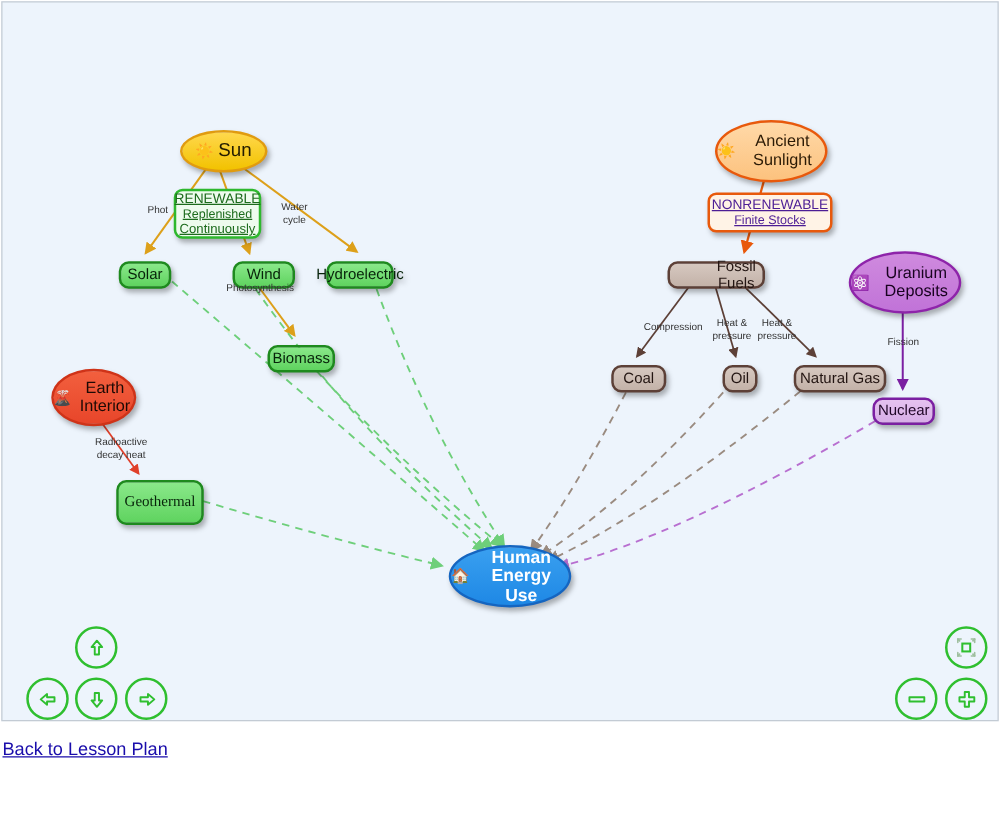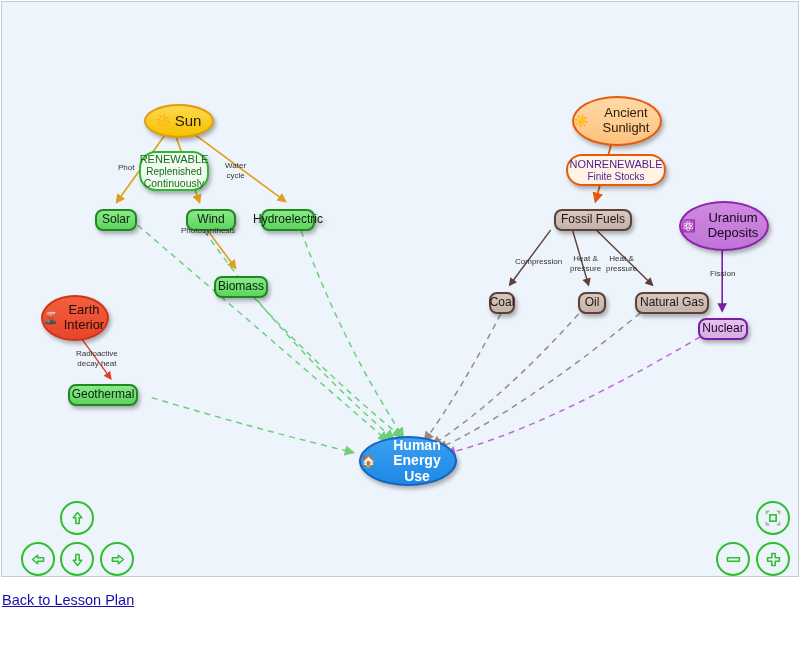--- a/index.html
+++ b/index.html
@@ -40,24 +40,24 @@
   .n-human{background:linear-gradient(#3aa0f0,#1e88e5);border:2px solid #1565c0;
          color:#ffffff;font-size:14px;font-weight:600;}
 
   .n-green{background:linear-gradient(#8ae88a,#5fd35f);border:2px solid #1e8a1e;
          color:#07230a;font-size:12px;}
   .n-brown{background:linear-gradient(#d6c8c0,#c3b2a8);border:2px solid #5d4037;
          color:#231512;font-size:12px;}
   .n-purple{background:linear-gradient(#e5c2ef,#d7aee7);border:2px solid #7b1fa2;
          color:#1f0626;font-size:12px;}
 
-  .badge{position:absolute;box-sizing:border-box;border-radius:17px;
+  .badge{position:absolute;box-sizing:border-box;border-radius:7px;
          display:flex;flex-direction:column;align-items:center;justify-content:center;
          text-align:center;line-height:1.16;
-         filter:drop-shadow(2px 3px 2px rgba(0,0,0,.30));}
+         filter:drop-shadow(2px 3px 2px rgba(0,0,0,.30));text-decoration:underline;}
   .badge .b1{font-size:11px;}
   .badge .b2{font-size:10px;}
   .badge .b3{font-size:10.5px;}
   .b-renew{background:#eefbee;border:2px solid #2eb82e;color:#1d6b1d;}
   .b-nonrenew{background:#fff3e6;border:2px solid #e8590c;color:#4c1d95;}
 
   .elabel{position:absolute;font-size:8px;color:#333333;text-align:center;
           line-height:1.2;white-space:nowrap;pointer-events:none;}
 
   
@@ -158,34 +158,34 @@
 
   <div class="node rect n-green" style="left:212px;top:274px;width:54px;height:22px;">
     <span class="lbl">Biomass</span>
   </div>
 
   <div class="node ellipse n-earth" style="left:39px;top:293px;width:68px;height:46px;">
     <span class="ico">🌋</span>
     <span class="lbl">Earth Interior</span>
   </div>
 
-  <div class="node rect n-green" style="left:66px;top:382px;width:70px;height:22px;">
+  <div class="node rect n-green" style="left:91px;top:382px;width:70px;height:36px;font-family:Liberation Serif, serif;">
     <span class="lbl">Geothermal</span>
   </div>
 
   <div class="node ellipse n-ancient" style="left:570px;top:94px;width:90px;height:50px;">
     <span class="ico">☀️</span>
     <span class="lbl">Ancient Sunlight</span>
   </div>
 
-  <div class="node rect n-brown" style="left:552px;top:207px;width:78px;height:22px;">
+  <div class="node rect n-brown" style="left:532px;top:207px;width:78px;height:22px;padding-left:32px;">
     <span class="lbl">Fossil Fuels</span>
   </div>
 
-  <div class="node rect n-brown" style="left:487px;top:290px;width:26px;height:22px;">
+  <div class="node rect n-brown" style="left:487px;top:290px;width:44px;height:22px;">
     <span class="lbl">Coal</span>
   </div>
 
   <div class="node rect n-brown" style="left:576px;top:290px;width:28px;height:22px;">
     <span class="lbl">Oil</span>
   </div>
 
   <div class="node rect n-brown" style="left:633px;top:290px;width:74px;height:22px;">
     <span class="lbl">Natural Gas</span>
   </div>

